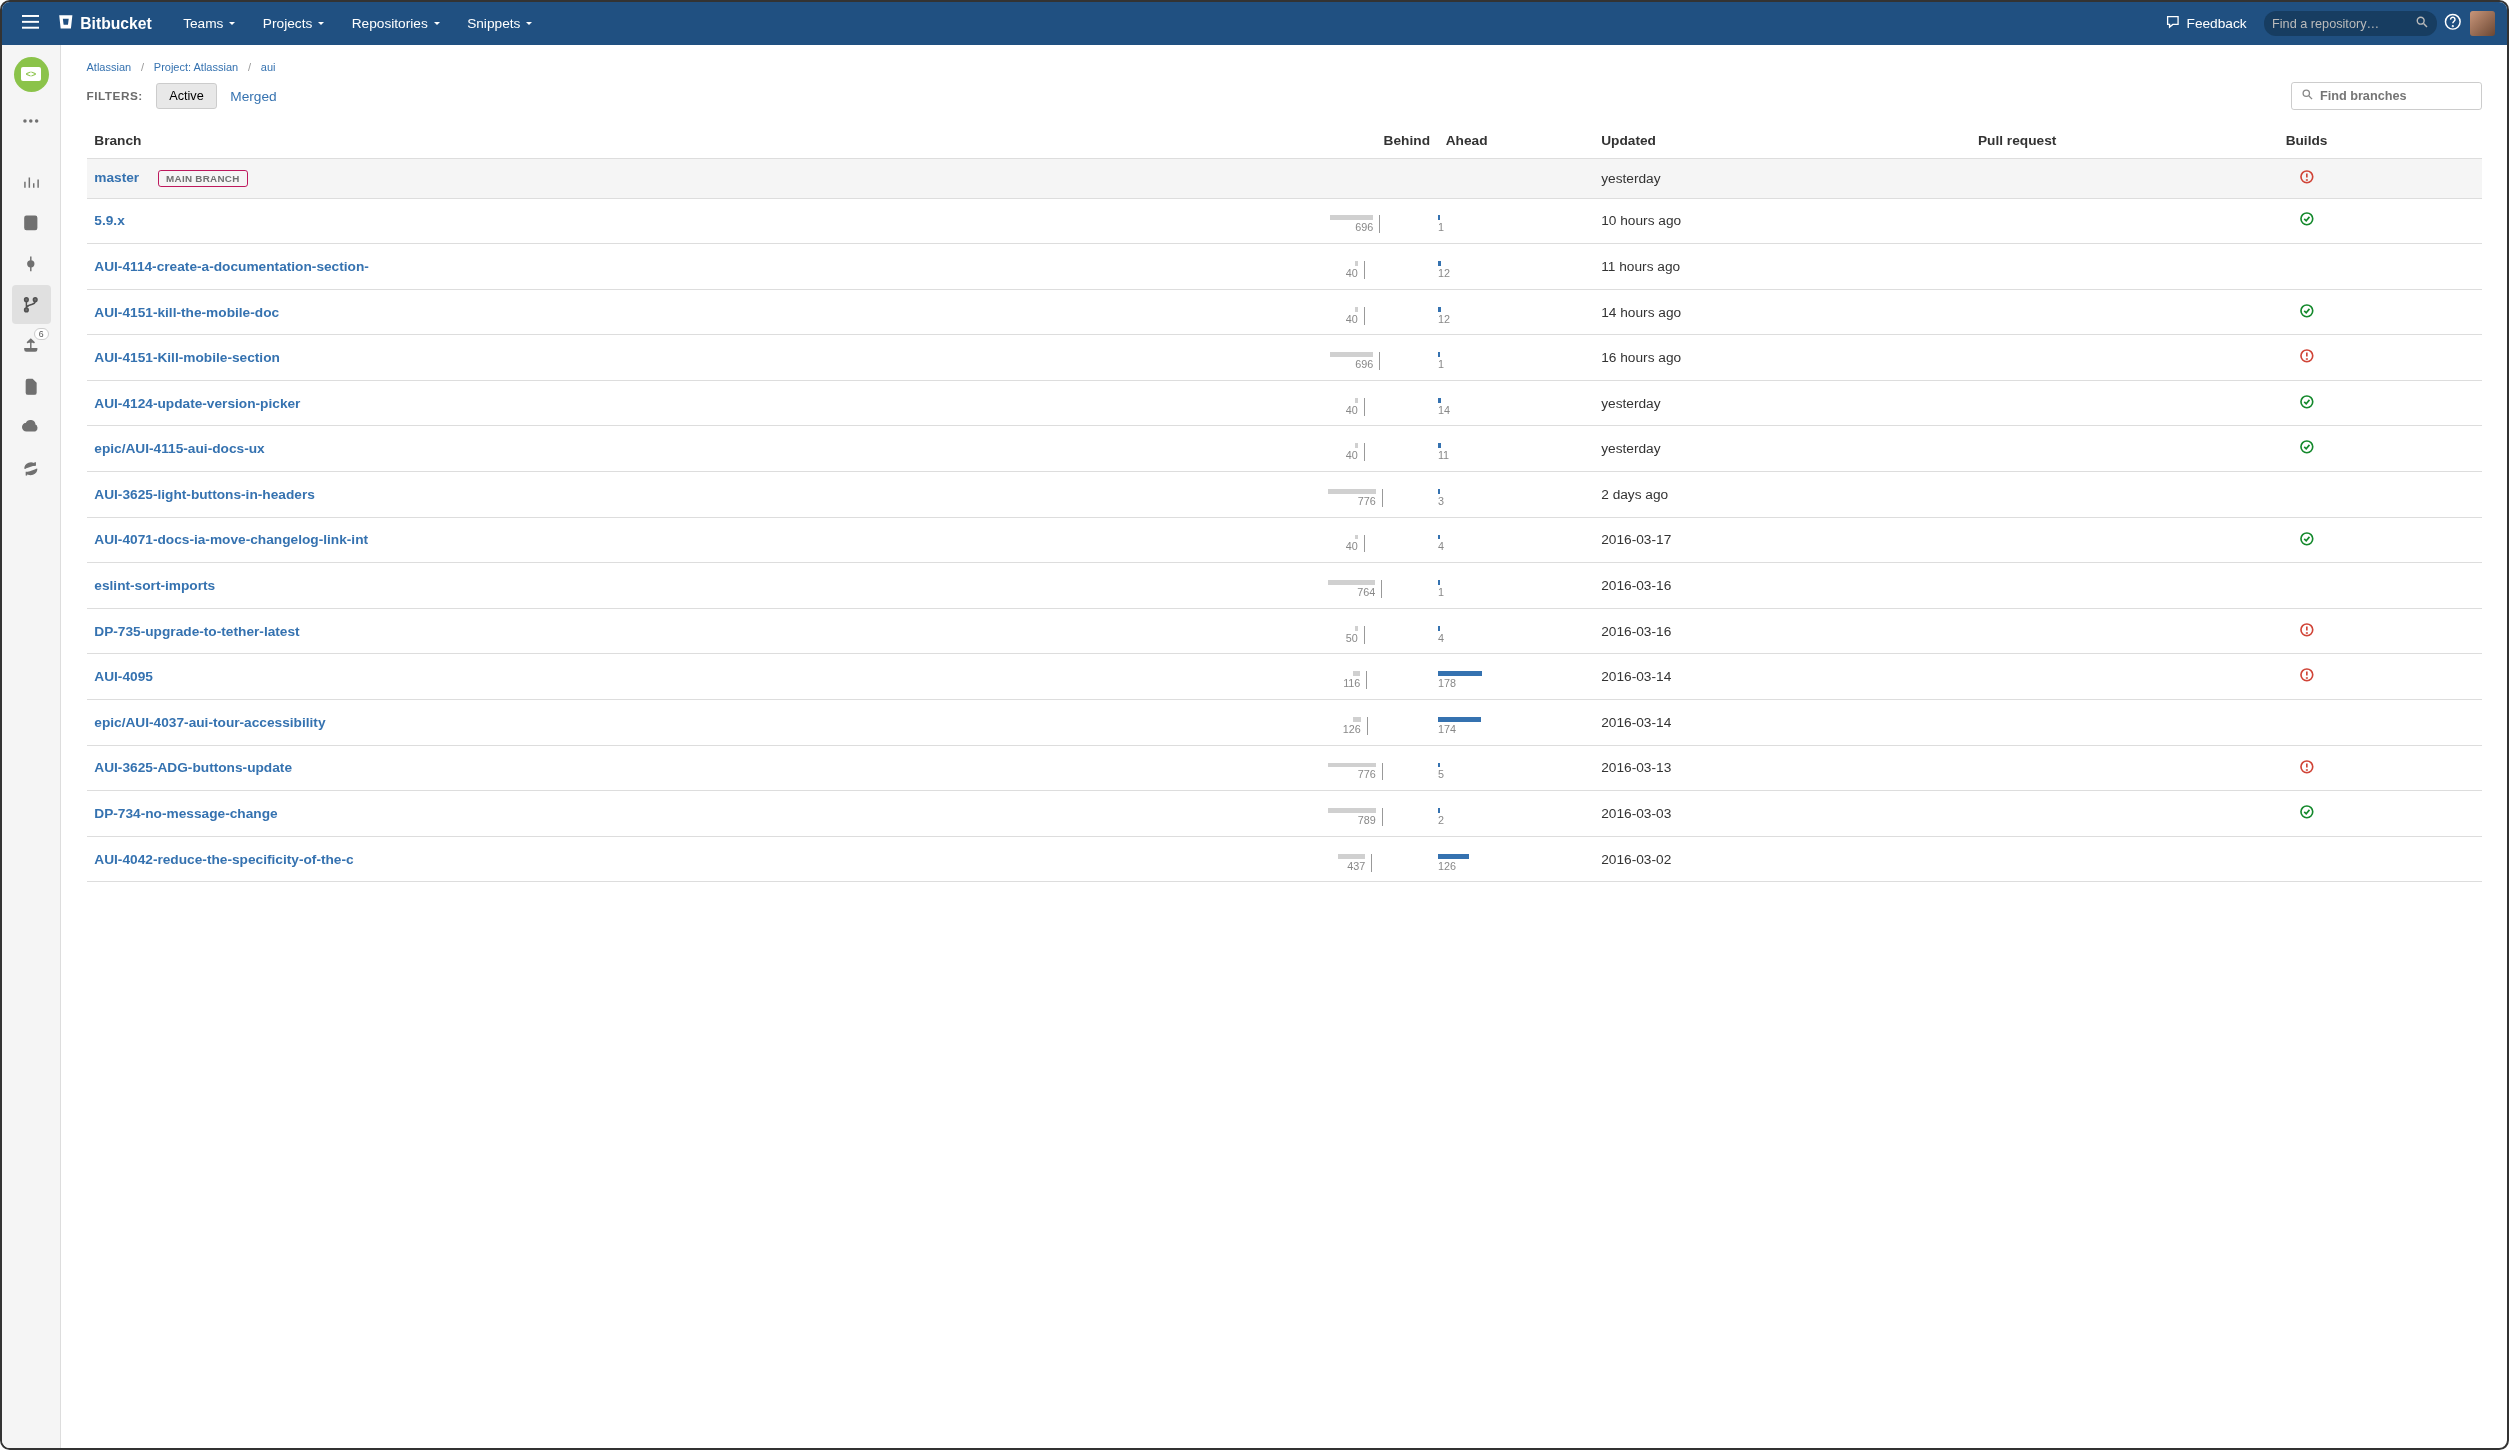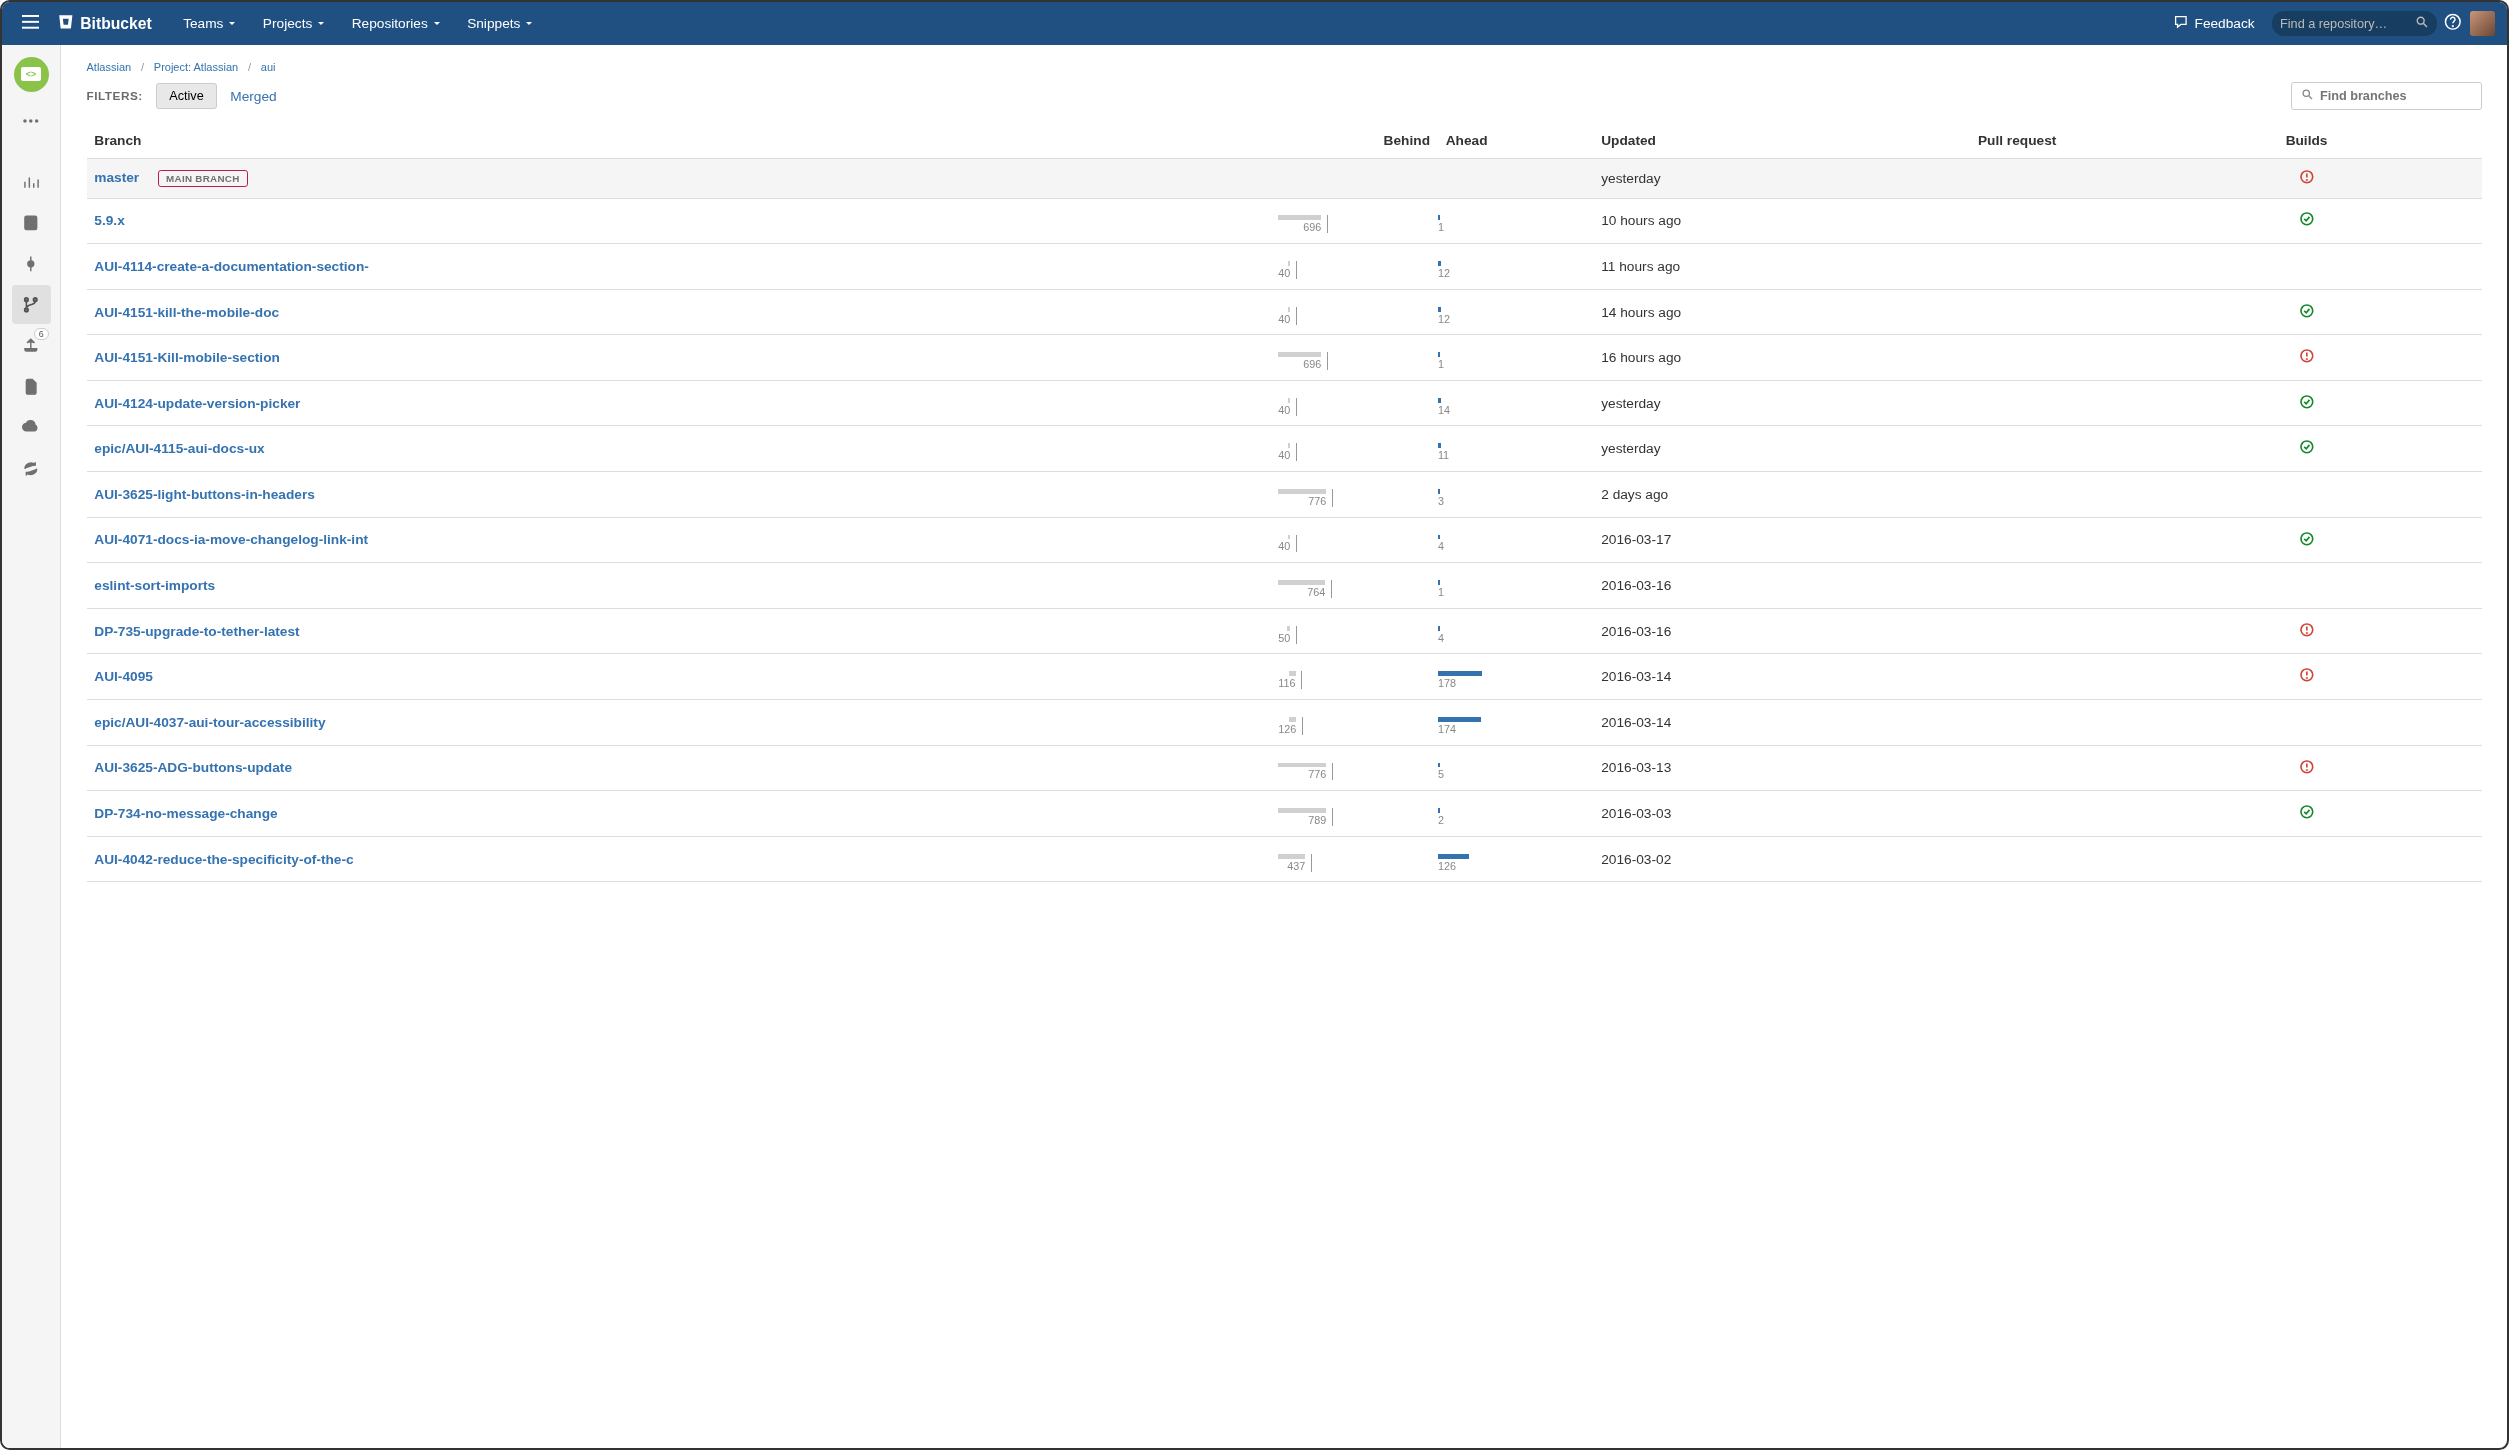--- a/index.html
+++ b/index.html
@@ -9,21 +9,21 @@
 
 .header { background: #205081; color: #fff; display: flex; align-items: center; height: 43px; padding: 0 11.8px; }
 .hamburger { padding: 5.9px 7.8px; cursor: pointer; }
 .hamburger svg { fill: #fff; }
 .logo { display: flex; align-items: center; gap: 5.9px; font-weight: 700; font-size: 15.7px; padding: 0 9.8px; cursor: pointer; }
 .nav-items { display: flex; gap: 3.9px; margin-left: 9.8px; }
 .nav-item { padding: 7.8px 11.8px; cursor: pointer; display: flex; align-items: center; gap: 3.9px; font-size: 13.7px; }
 .caret-down { width: 0; height: 0; border-left: 3.9px solid transparent; border-right: 3.9px solid transparent; border-top: 3.9px solid #fff; margin-left: 2px; }
 .header-right { margin-left: auto; display: flex; align-items: center; gap: 7.8px; }
 .feedback { display: flex; align-items: center; gap: 5.9px; padding: 5.9px 9.8px; cursor: pointer; }
-.search-box { background: #173d61; border-radius: 12px; display: flex; align-items: center; padding: 3.9px 7.8px; gap: 3px; }
+.search-box { background: #173d61; border-radius: 12px; display: flex; align-items: center; padding: 3.9px 7.8px; gap: 11px; }
 .search-box input { background: transparent; border: none; color: #fff; outline: none; width: 132px; font-size: 12.7px; }
 .search-box input::placeholder { color: #bbb; }
 .help-icon, .avatar { cursor: pointer; }
 .avatar { width: 25.5px; height: 25.5px; border-radius: 2.9px; background: linear-gradient(135deg,#c9967a,#6b4733); }
 
 
 .body { display: flex; flex: 1; overflow: hidden; }
 .sidebar { width: 59px; background: #f5f5f5; border-right: 1px solid #ddd; display: flex; flex-direction: column; align-items: center; padding-top: 11.8px; gap: 2px; }
 .sidebar-icon { width: 39px; height: 39px; display: flex; align-items: center; justify-content: center; border-radius: 3.9px; cursor: pointer; position: relative; }
 .sidebar-icon.active { background: #e0e0e0; }
@@ -58,21 +58,21 @@
 .main-badge { display: inline-block; border: 1px solid #be185d; border-radius: 2.9px; font-size: 9.8px; font-weight: 700; color: #707070; padding: 2px 6.9px; margin-left: 19px; letter-spacing: 0.3px; }
 
 .col-branch { width: 44%; }
 .col-behind { width: 6%; text-align: right; }
 .col-ahead { width: 6%; text-align: left; }
 .col-updated { width: 14%; }
 .col-pr { width: 9%; }
 .col-builds { width: 7%; text-align: center; }
 .col-actions { width: 3%; text-align: right; }
 
-.behind-cell { text-align: left; padding-right: 0 !important; }
+.behind-cell { text-align: center; padding-right: 0 !important; }
 .ahead-cell { text-align: left; padding-left: 0 !important; }
 .behind-wrap { display: inline-flex; flex-direction: column; align-items: flex-end; border-right: 1px solid #999; padding-right: 5.9px; }
 .ahead-wrap { display: inline-flex; flex-direction: column; align-items: flex-start; padding-left: 5.9px; }
 .bar-behind, .bar-ahead { height: 4.9px; background: #d0d0d0; }
 .bar-ahead { background: #3572b0; }
 .count { font-size: 10.8px; color: #888; margin-top: 1px; }
 
 .build-ok { color: #14892c; }
 .build-fail { color: #d04437; }
 .build-icon svg { width: 15.7px; height: 15.7px; }

